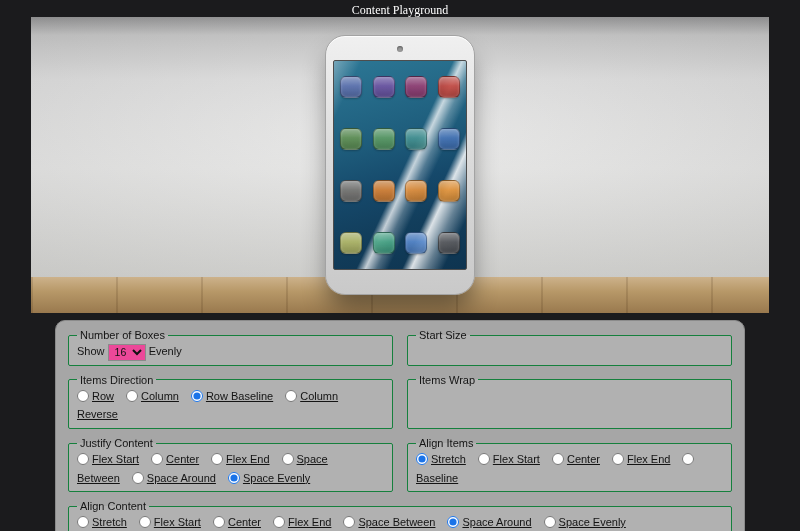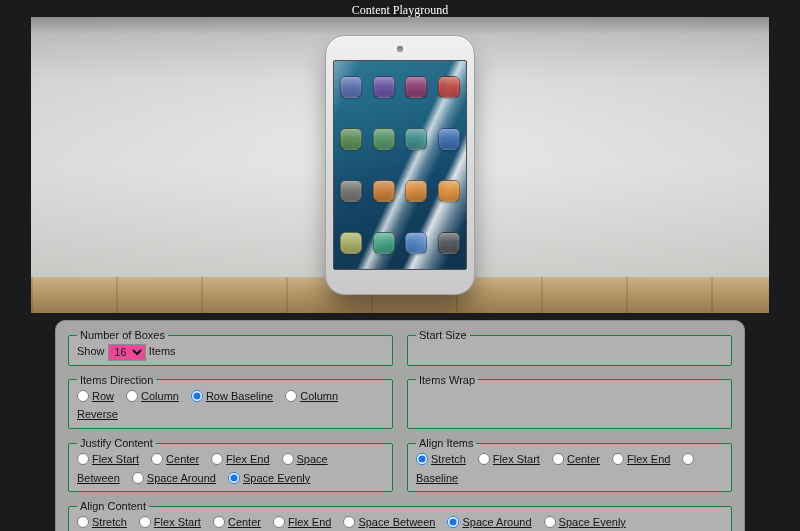--- a/index.html
+++ b/index.html
@@ -129,21 +129,21 @@
 
 <div class="controls">
 
   <fieldset>
     <legend>Number of Boxes</legend>
     <div class="fs-content">
       <span>Show</span>
       <select>
         <option>16</option>
       </select>
-      <span>Items</span>
+      <span>Evenly</span>
     </div>
   </fieldset>
 
   <fieldset>
     <legend>Start Size</legend>
   </fieldset>
 
   <fieldset>
       <legend>Items Direction</legend>
       <div class="opts"><label><input type="radio" name="flex-direction" style=""><span>Row</span></label><label><input type="radio" name="flex-direction" style=""><span>Column</span></label><label><input type="radio" name="flex-direction" checked="" style=""><span>Row Baseline</span></label><label><input type="radio" name="flex-direction" style=""><span>Column Reverse</span></label></div>

